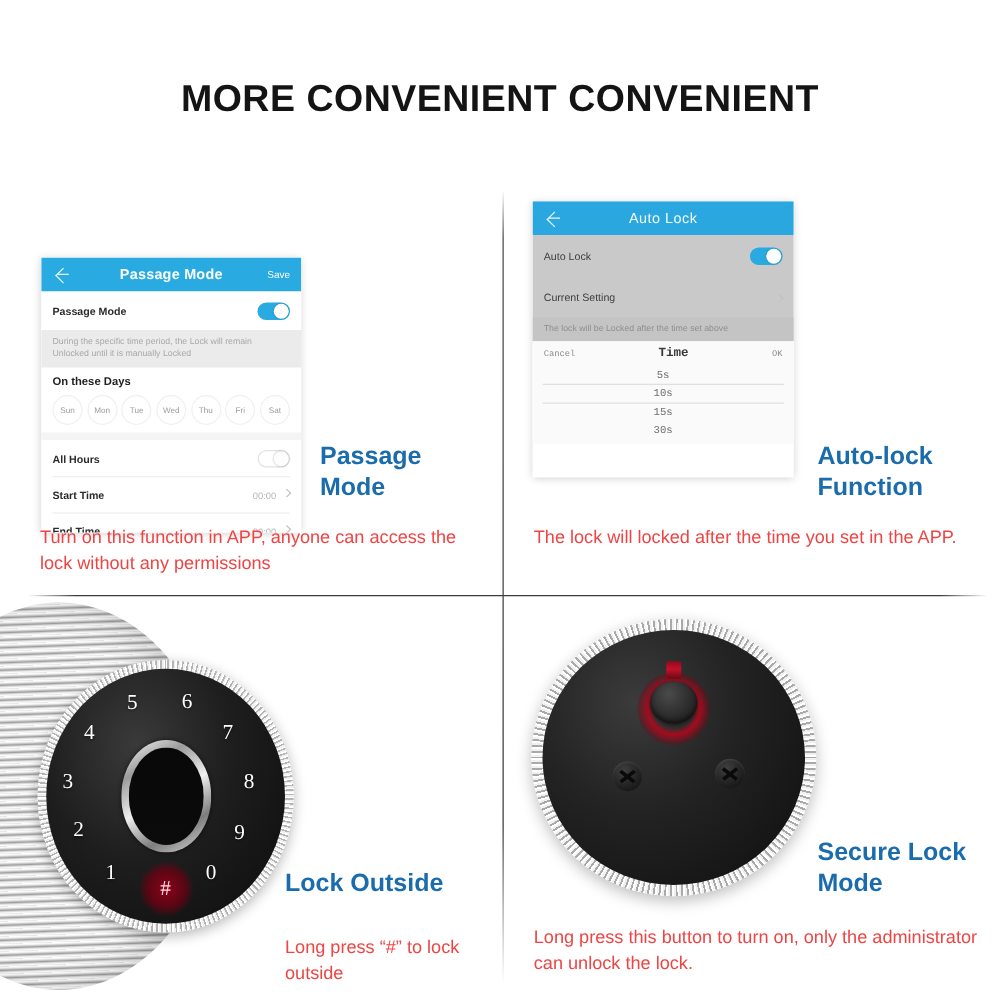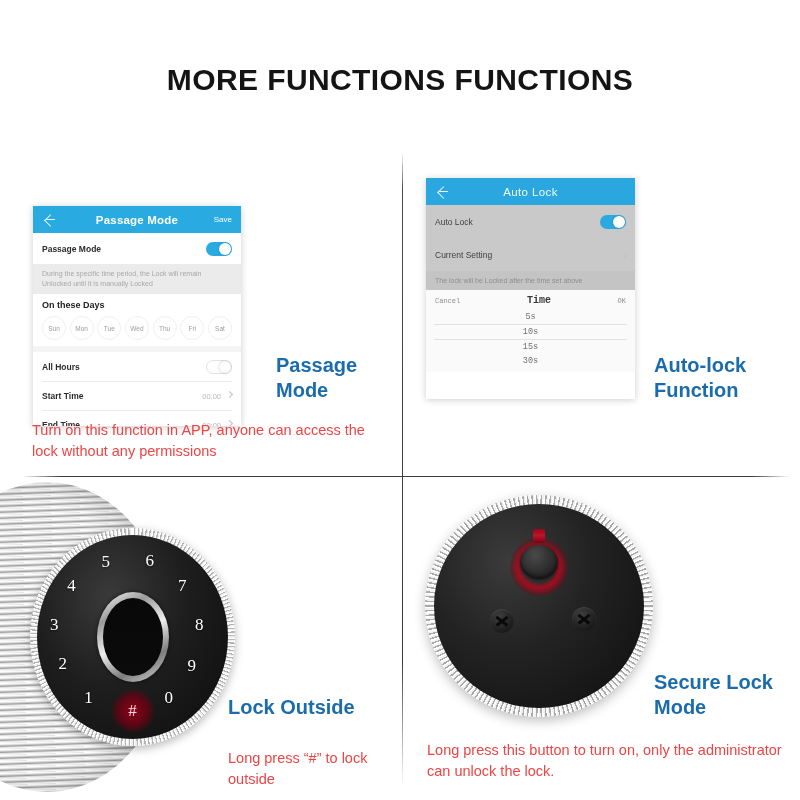--- a/index.html
+++ b/index.html
@@ -217,21 +217,21 @@
   .screw::before { width: 14px; height: 2.5px; transform: translate(-50%,-50%) rotate(38deg); }
   .screw::after  { width: 14px; height: 2.5px; transform: translate(-50%,-50%) rotate(-38deg); }
   .screw-l { left: 56px; top: 105px; }
   .screw-r { left: 138px; top: 103px; }
 </style>
 </head>
 <body>
 
 <div id="page">
 
-  <div class="page-title">MORE FUNCTIONS FUNCTIONS</div>
+  <div class="page-title">MORE CONVENIENT CONVENIENT</div>
 
   <div class="v-divider"></div>
   <div class="h-divider"></div>
 
   <div class="phone-card" style="left:33px; top:178px; width:208px; height:220px;margin-top:28px;">
 
     <div class="app-bar">
       <div class="back-arrow"></div>
       <div class="app-title">Passage Mode</div>
       <div class="app-action">Save</div>
@@ -279,28 +279,28 @@
 
     <div class="row" style="height:28px;">
       <span class="row-label">End Time</span>
       <span class="row-value">
         <span>00:00</span>
         <i class="chev"></i>
       </span>
     </div>
   </div>
 
-  <div class="blue-label" style="left:256px; top:353px; width:140px;margin-left:20px;">
+  <div class="blue-label" style="left:256px; top:353px; width:140px;">
     <div>Passage</div>
     <div>Mode</div>
   </div>
 
   <div class="caption" style="left:32px; top:420px; width:350px;">Turn on this function in APP, anyone can access the lock without any permissions</div>
 
-  <div class="phone-card" style="left:426px; top:178px; width:209px; height:221px;">
+  <div class="phone-card" style="left:426px; top:161px; width:209px; height:221px;">
 
     <div class="app-bar dim">
       <div class="back-arrow"></div>
       <div class="app-title light">Auto Lock</div>
     </div>
 
     <div class="grey-body">
       <div class="row" style="height:34px;">
         <span class="row-label">Auto Lock</span>
         <span class="toggle">
@@ -329,20 +329,21 @@
       <div class="picker-opt">15s</div>
       <div class="picker-opt">30s</div>
     </div>
   </div>
 
   <div class="blue-label" style="left:654px; top:353px; width:140px;">
     <div>Auto-lock</div>
     <div>Function</div>
   </div>
 
+  <div class="caption" style="left:427px; top:420px; width:350px;">The lock will locked after the time you set in the APP.</div>
 
   <div class="lock-cyl"></div>
 
   <div class="keypad-wrap">
     <div class="keypad-rim"></div>
     <div class="keypad-face">
       <div class="keypad-hole"></div>
 
       <span class="key" style="left:27%;  top:80%;">1</span>
       <span class="key" style="left:13.5%;top:63%;">2</span>

